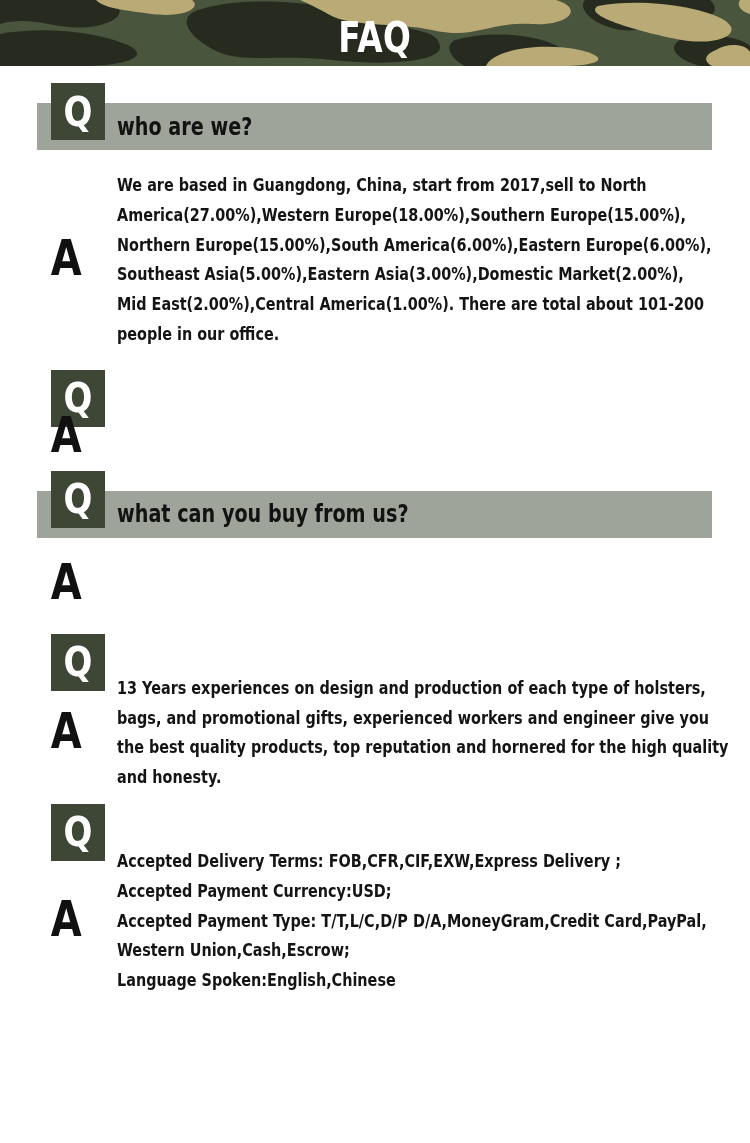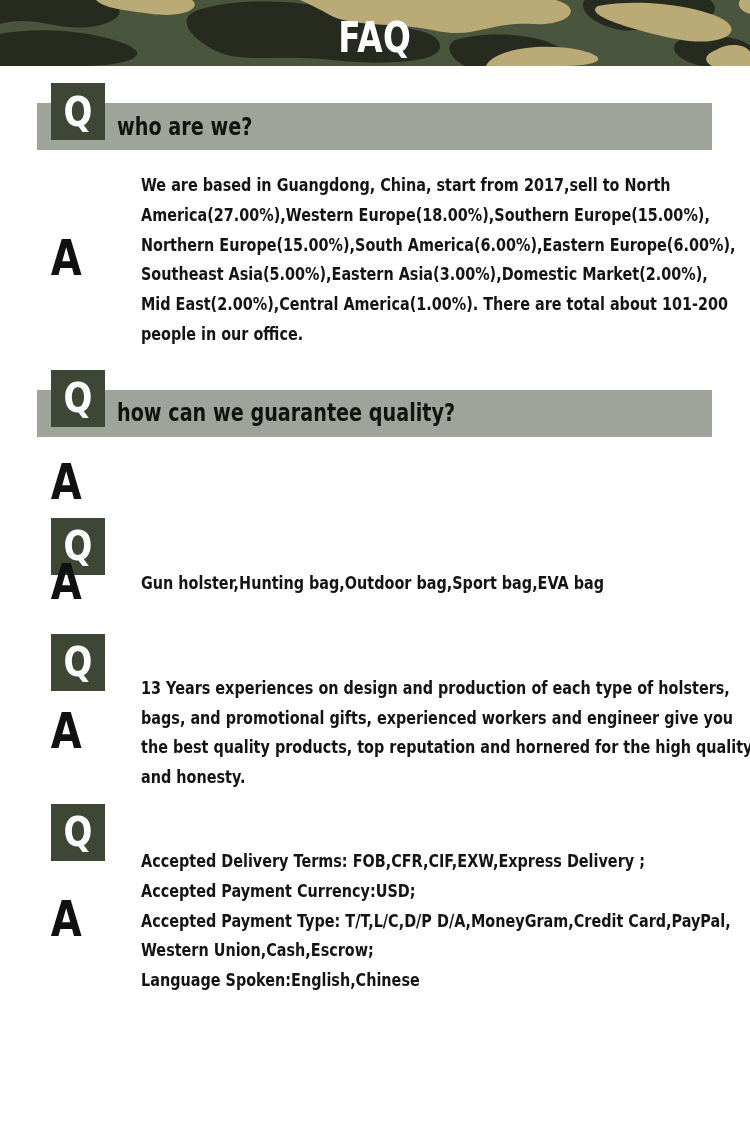--- a/index.html
+++ b/index.html
@@ -32,21 +32,21 @@
     font-size:24px;color:#121212;white-space:nowrap;
     transform:scaleX(0.8);transform-origin:0 50%;
   }
   
   .a-row{display:flex;align-items:center;}
   .a-letter{
     flex:0 0 117px;width:117px;box-sizing:border-box;padding-left:16px;
     display:flex;align-items:center;justify-content:center;font-size:50px;color:#111111;
   }
   .a-letter span{transform:scaleX(0.8);}
-  .a-lines{flex:1;min-width:0;padding-top:2px;margin-left:24px;}
+  .a-lines{flex:1;min-width:0;padding-top:2px;}
   .a-line{
     display:block;font-size:18px;line-height:29.8px;color:#141414;white-space:nowrap;
     transform:scaleX(0.8);transform-origin:0 50%;
   }
   
   .s1 .q-row{margin-top:17px;} .s1 .a-row{margin-top:18px;}
   .s2 .q-row{margin-top:21px;} .s2 .a-row{margin-top:16px;}
   .s3 .q-row{margin-top:7px;}  .s3 .a-row{margin-top:15px;}
   .s4 .q-row{margin-top:23px;} .s4 .a-row{margin-top:17px;}
   .s5 .q-row{margin-top:12px;} .s5 .a-row{margin-top:20px;}
@@ -98,47 +98,44 @@
           <span class="a-line">Northern Europe(15.00%),South America(6.00%),Eastern Europe(6.00%),</span>
           <span class="a-line">Southeast Asia(5.00%),Eastern Asia(3.00%),Domestic Market(2.00%),</span>
           <span class="a-line">Mid East(2.00%),Central America(1.00%). There are total about 101-200</span>
           <span class="a-line">people in our office.</span>
         </div>
     </div>
   </div>
 
   <div class="s2">
     <div class="q-row">
-      <div class="q-bar">
-        <span class="q-text">how can we guarantee quality?</span>
-      </div>
       <div class="q-box">
         <span>Q</span>
       </div>
     </div>
     <div class="a-row">
       <div class="a-letter">
         <span>A</span>
       </div>
     </div>
   </div>
 
   <div class="s3">
     <div class="q-row">
+      <div class="q-bar">
+        <span class="q-text">what can you buy from us?</span>
+      </div>
       <div class="q-box">
         <span>Q</span>
       </div>
     </div>
     <div class="a-row">
       <div class="a-letter">
         <span>A</span>
       </div>
-      <div class="a-lines">
-          <span class="a-line">Gun holster,Hunting bag,Outdoor bag,Sport bag,EVA bag</span>
-        </div>
     </div>
   </div>
 
   <div class="s4">
     <div class="q-row">
       <div class="q-box">
         <span>Q</span>
       </div>
     </div>
     <div class="a-row">

